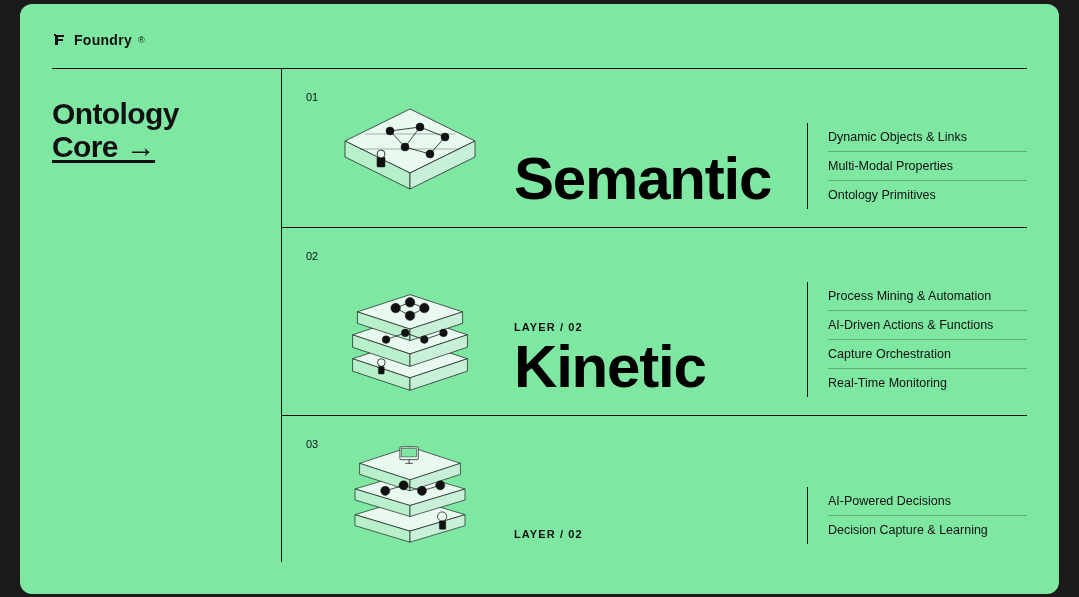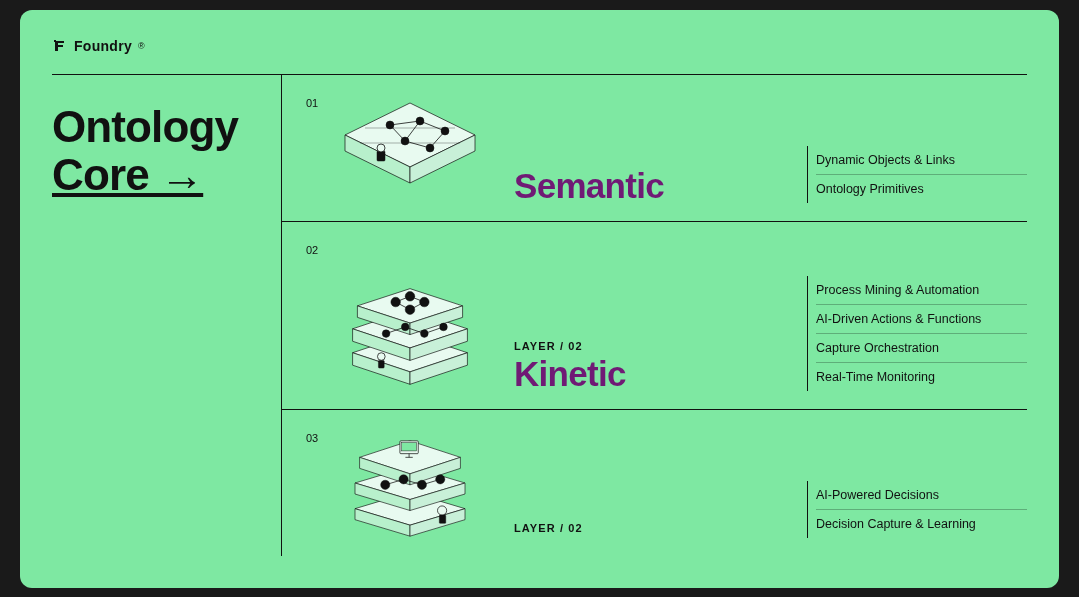--- a/index.html
+++ b/index.html
@@ -66,21 +66,21 @@
     
     .left-panel {
       width: 230px;
       flex-shrink: 0;
       padding-top: 28px;
       padding-right: 20px;
       border-right: 1px solid #111;
     }
 
     .ontology-title {
-      font-size: 44px;
+      font-size: 30px;
       font-weight: 800;
       line-height: 1.1;
       color: #111;
       letter-spacing: -0.02em;
     }
 
     .ontology-link {
       display: inline-flex;
       align-items: center;
       gap: 4px;
@@ -142,37 +142,37 @@
 
     .layer-label {
       font-size: 11px;
       font-weight: 700;
       letter-spacing: 0.1em;
       color: #111;
       margin-bottom: 4px;
     }
 
     .layer-name {
-      font-size: 35px;
+      font-size: 60px;
       font-weight: 800;
-      color: #701a75;
+      color: #000000;
       line-height: 1;
       letter-spacing: -0.02em;
     }
 
     
     .features-list {
       width: 220px;
       flex-shrink: 0;
       display: flex;
       flex-direction: column;
       justify-content: center;
       gap: 0;
       border-left: 1px solid #111;
-      padding-left: 8px;
+      padding-left: 20px;
       margin-top: 36px;
     }
 
     .feature-item {
       font-size: 12.5px;
       color: #111;
       padding: 7px 0;
       border-bottom: 1px solid rgba(0,0,0,0.25);
       font-weight: 400;
     }
@@ -259,20 +259,21 @@
 
             <rect x="42" y="58" width="8" height="10" class="iso-fill-dark" rx="1"></rect>
             <circle cx="46" cy="55" r="4" fill="#e8faf0" stroke="#111" stroke-width="0.8"></circle>
           </svg>
         </div>
         <div class="layer-info">
           <div class="layer-name">Semantic</div>
         </div>
         <div class="features-list">
           <div class="feature-item">Dynamic Objects &amp; Links</div>
+          <div class="feature-item">Multi-Modal Properties</div>
           <div class="feature-item">Ontology Primitives</div>
         </div>
       </div>
 
       <div class="layer-row">
         <span class="layer-number">02</span>
         <div class="layer-illustration">
 
           <svg class="iso-svg" viewBox="0 0 150 115" xmlns="http://www.w3.org/2000/svg">
 

